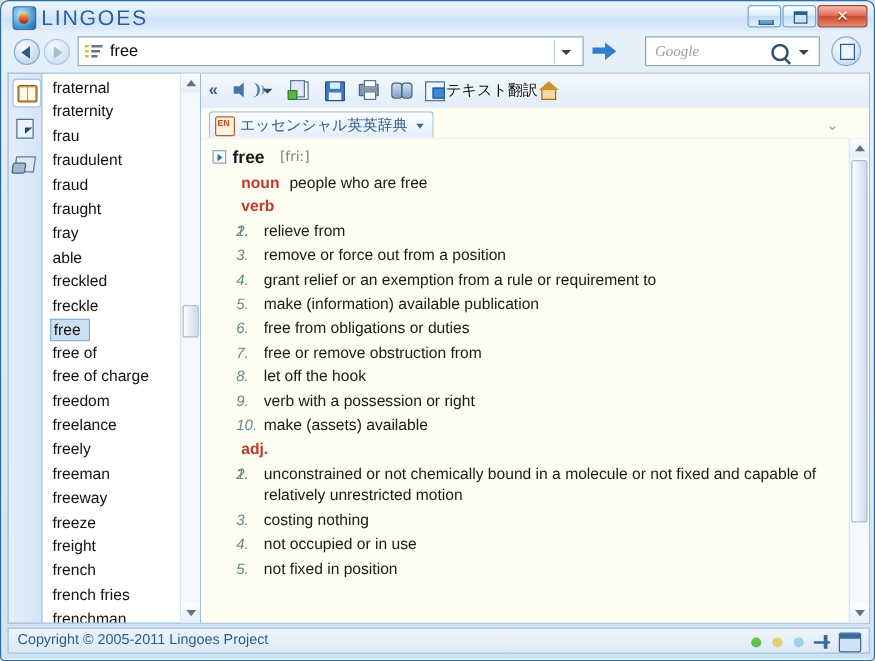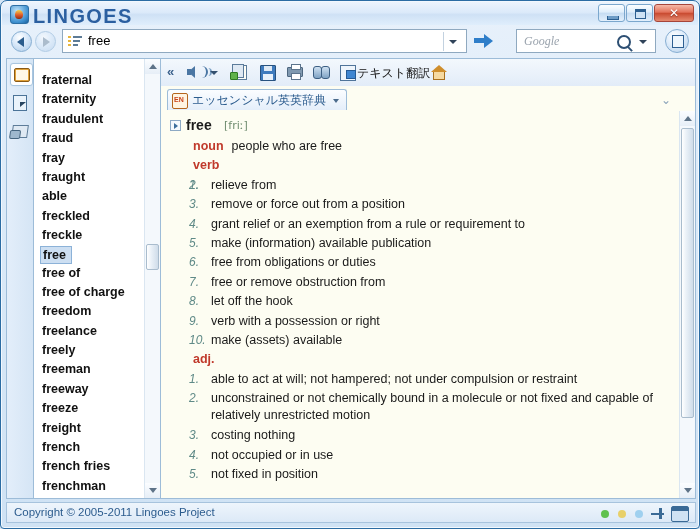--- a/index.html
+++ b/index.html
@@ -29,21 +29,21 @@
     background:radial-gradient(circle at 35% 30%,#bfe2f8,#3c8fcf 70%,#1c5f9a);
     border:1px solid #2d6fa5;
     overflow:hidden;
   }
   .logo:after{
     content:"";position:absolute;left:4px;top:4px;width:8px;height:9px;border-radius:50% 50% 45% 45%;
     background:linear-gradient(to bottom,#f2d54d 0%,#e05b2a 55%,#8e2f14 100%);
   }
   .brand{
     position:absolute;left:31px;top:3px;
-    font-size:20px;font-weight:bold;letter-spacing:1.4px;
+    font-size:17px;font-weight:normal;letter-spacing:1.4px;
     color:#2b5fa0;font-family:"Liberation Sans",sans-serif;
   }
   .wbtns{position:absolute;right:4px;top:2px;height:19px;display:flex;gap:1px;}
   .wbtn{
     width:27px;height:18px;box-sizing:border-box;
     border:1px solid #7ba7cd;border-radius:3px;
     background:linear-gradient(to bottom,#fcfeff 0%,#dfeefb 45%,#c5dcf2 50%,#e3f0fc 100%);
     position:relative;
   }
   .wbtn.close{
@@ -110,21 +110,21 @@
     background:linear-gradient(to right,#fff8e8 46%,#c89a48 50%,#fff8e8 54%);}
   .ic-doc{position:absolute;left:3px;top:3px;width:12px;height:14px;background:#eaf3fb;border:1px solid #4b7398;}
   .ic-doc:after{content:"";position:absolute;left:6px;top:6px;width:0;height:0;border-left:6px solid #27445f;border-bottom:5px solid transparent;}
   .ic-card{position:absolute;left:2px;top:4px;width:14px;height:11px;background:#dfe9f3;border:1px solid #5d7c99;transform:skewX(-8deg);}
   .ic-card:after{content:"";position:absolute;left:-3px;top:4px;width:9px;height:7px;background:#9fb8cd;border:1px solid #46657f;border-radius:2px;}
 
   .listpane{
     position:absolute;left:27px;top:0;width:128px;height:441px;box-sizing:border-box;
     background:#fff;border:1px solid #9dbcd8;
   }
-  .wordlist{position:absolute;left:0;top:0;right:15px;bottom:0;overflow:hidden;padding-top:12px;font-weight:bold;}
+  .wordlist{position:absolute;left:0;top:0;right:15px;bottom:0;overflow:hidden;padding-top:2px;}
   .worditem{height:19.4px;line-height:19.4px;padding-left:8px;font-size:12.5px;color:#111;white-space:nowrap;}
   .worditem.sel{background:#cddff2;border:1px solid #8cb2d8;width:32px;box-sizing:border-box;margin-left:6px;padding-left:2px;height:18px;line-height:16px;}
 
   .vsb{position:absolute;right:0;top:0;width:15px;bottom:0;background:#f4f8fc;border-left:1px solid #dae6f1;}
   .sb-arrow{position:absolute;left:0;width:15px;height:15px;background:linear-gradient(to bottom,#fbfdff,#e6eef7);}
   .sb-arrow.up{top:0;} .sb-arrow.dn{bottom:0;}
   .sb-arrow i{position:absolute;left:4px;width:0;height:0;border-left:4px solid transparent;border-right:4px solid transparent;}
   .sb-arrow.up i{top:5px;border-bottom:5px solid #5e7388;}
   .sb-arrow.dn i{top:5px;border-top:5px solid #5e7388;}
   .sb-thumb{position:absolute;left:1px;width:13px;box-sizing:border-box;
@@ -275,24 +275,25 @@
       </div>
       <div class="sideicon" style="top:62px;">
         <span class="ic-card"></span>
       </div>
     </div>
 
     <div class="listpane">
       <div class="wordlist" id="wordlist">
           <div class="worditem">fraternal</div>
           <div class="worditem">fraternity</div>
+          <div class="worditem">frau</div>
           <div class="worditem">fraudulent</div>
           <div class="worditem">fraud</div>
+          <div class="worditem">fraught</div>
           <div class="worditem">fray</div>
-          <div class="worditem">fraught</div>
           <div class="worditem">able</div>
           <div class="worditem">freckled</div>
           <div class="worditem">freckle</div>
           <div class="worditem sel">free</div>
           <div class="worditem">free of</div>
           <div class="worditem">free of charge</div>
           <div class="worditem">freedom</div>
           <div class="worditem">freelance</div>
           <div class="worditem">freely</div>
           <div class="worditem">freeman</div>
@@ -376,21 +377,21 @@
             <div class="defrow"><span class="num">2.</span><span>relieve from</span></div>
             <div class="defrow"><span class="num">3.</span><span>remove or force out from a position</span></div>
             <div class="defrow"><span class="num">4.</span><span>grant relief or an exemption from a rule or requirement to</span></div>
             <div class="defrow"><span class="num">5.</span><span>make (information) available publication</span></div>
             <div class="defrow"><span class="num">6.</span><span>free from obligations or duties</span></div>
             <div class="defrow"><span class="num">7.</span><span>free or remove obstruction from</span></div>
             <div class="defrow"><span class="num">8.</span><span>let off the hook</span></div>
             <div class="defrow"><span class="num">9.</span><span>verb with a possession or right</span></div>
             <div class="defrow"><span class="num">10.</span><span>make (assets) available</span></div>
             <div class="pos">adj.</div>
-            <div class="defrow"><span class="num">1.</span><span>able to act at will; not hampered; not under compulsion or restraint</span></div>
+            <div class="defrow"><span class="num">1.</span></div>
             <div class="defrow wrap"><span class="num">2.</span><span>unconstrained or not chemically bound in a molecule or not fixed and capable of relatively unrestricted motion</span></div>
             <div class="defrow"><span class="num">3.</span><span>costing nothing</span></div>
             <div class="defrow"><span class="num">4.</span><span>not occupied or in use</span></div>
             <div class="defrow"><span class="num">5.</span><span>not fixed in position</span></div>
           </div>
         <div class="vsb" style="top:0;bottom:0;right:0;">
           <div class="sb-arrow up">
               <i></i>
             </div>
           <div class="sb-thumb" style="top:17px;height:290px;"></div>

